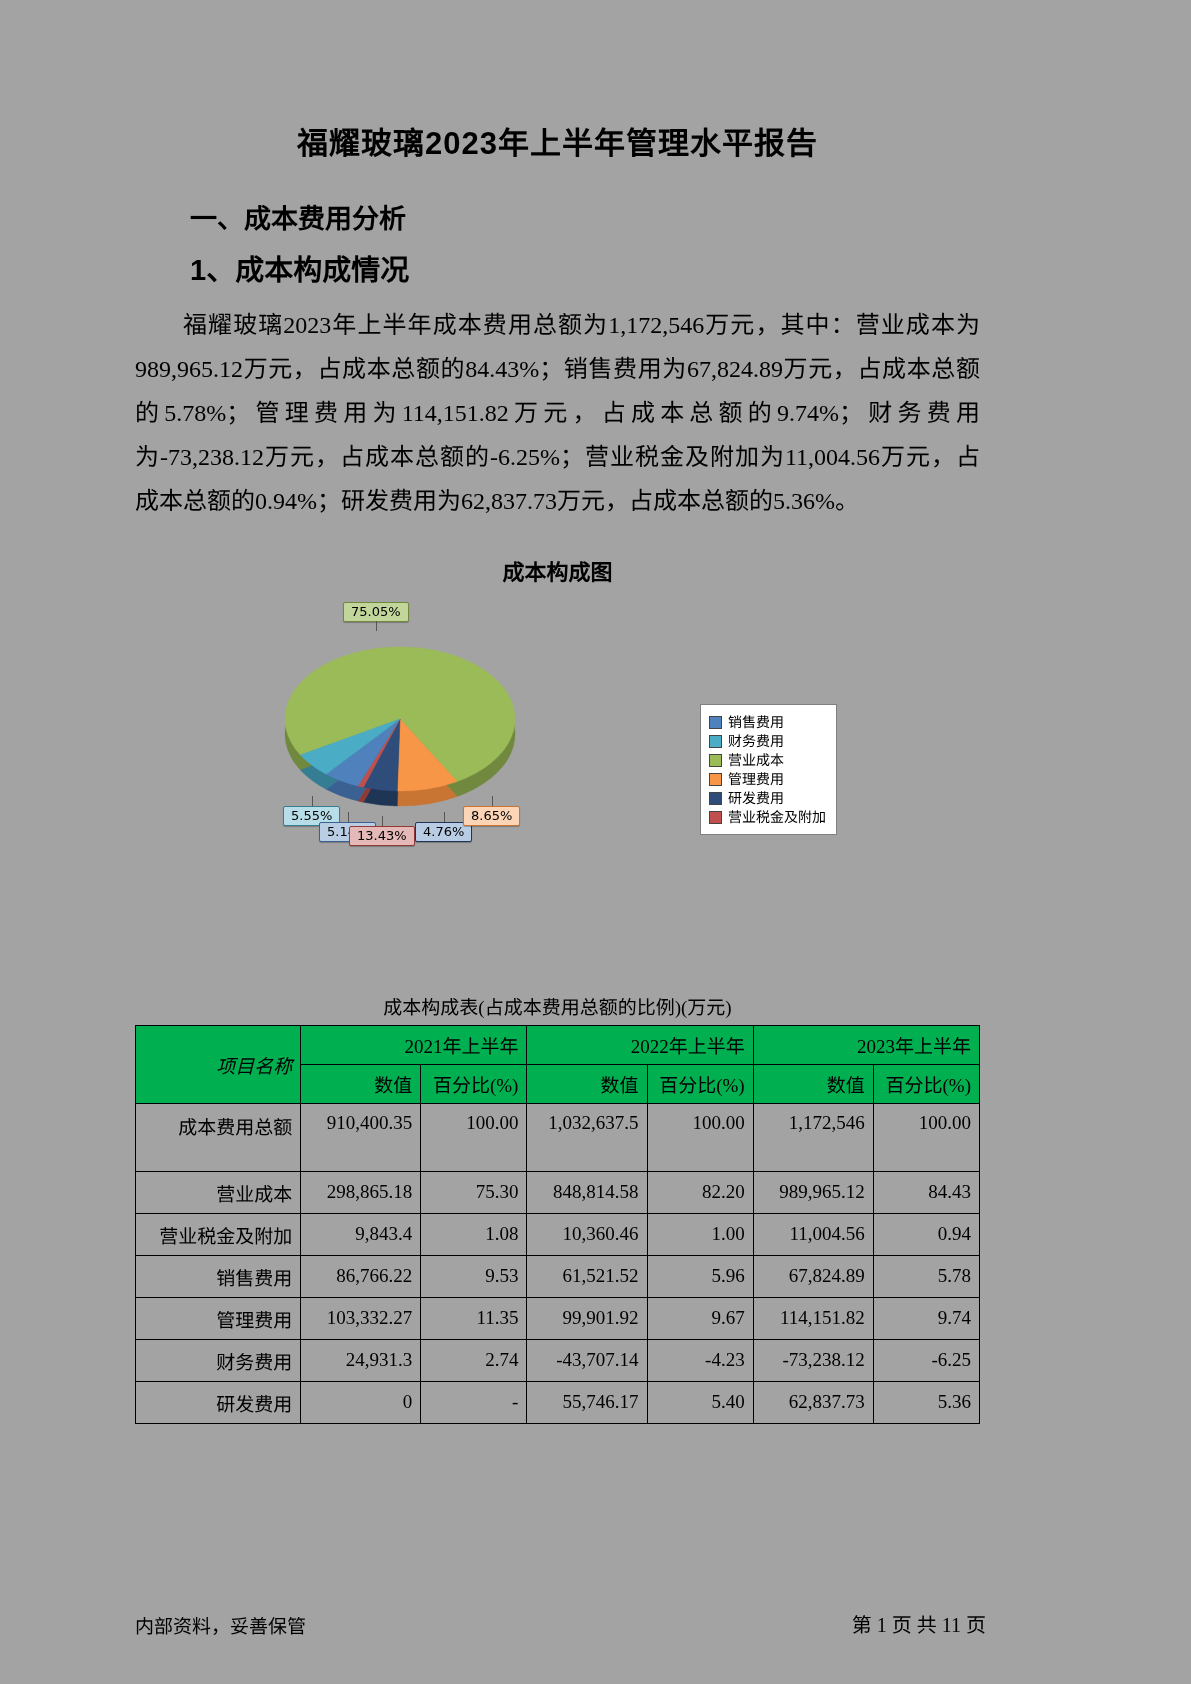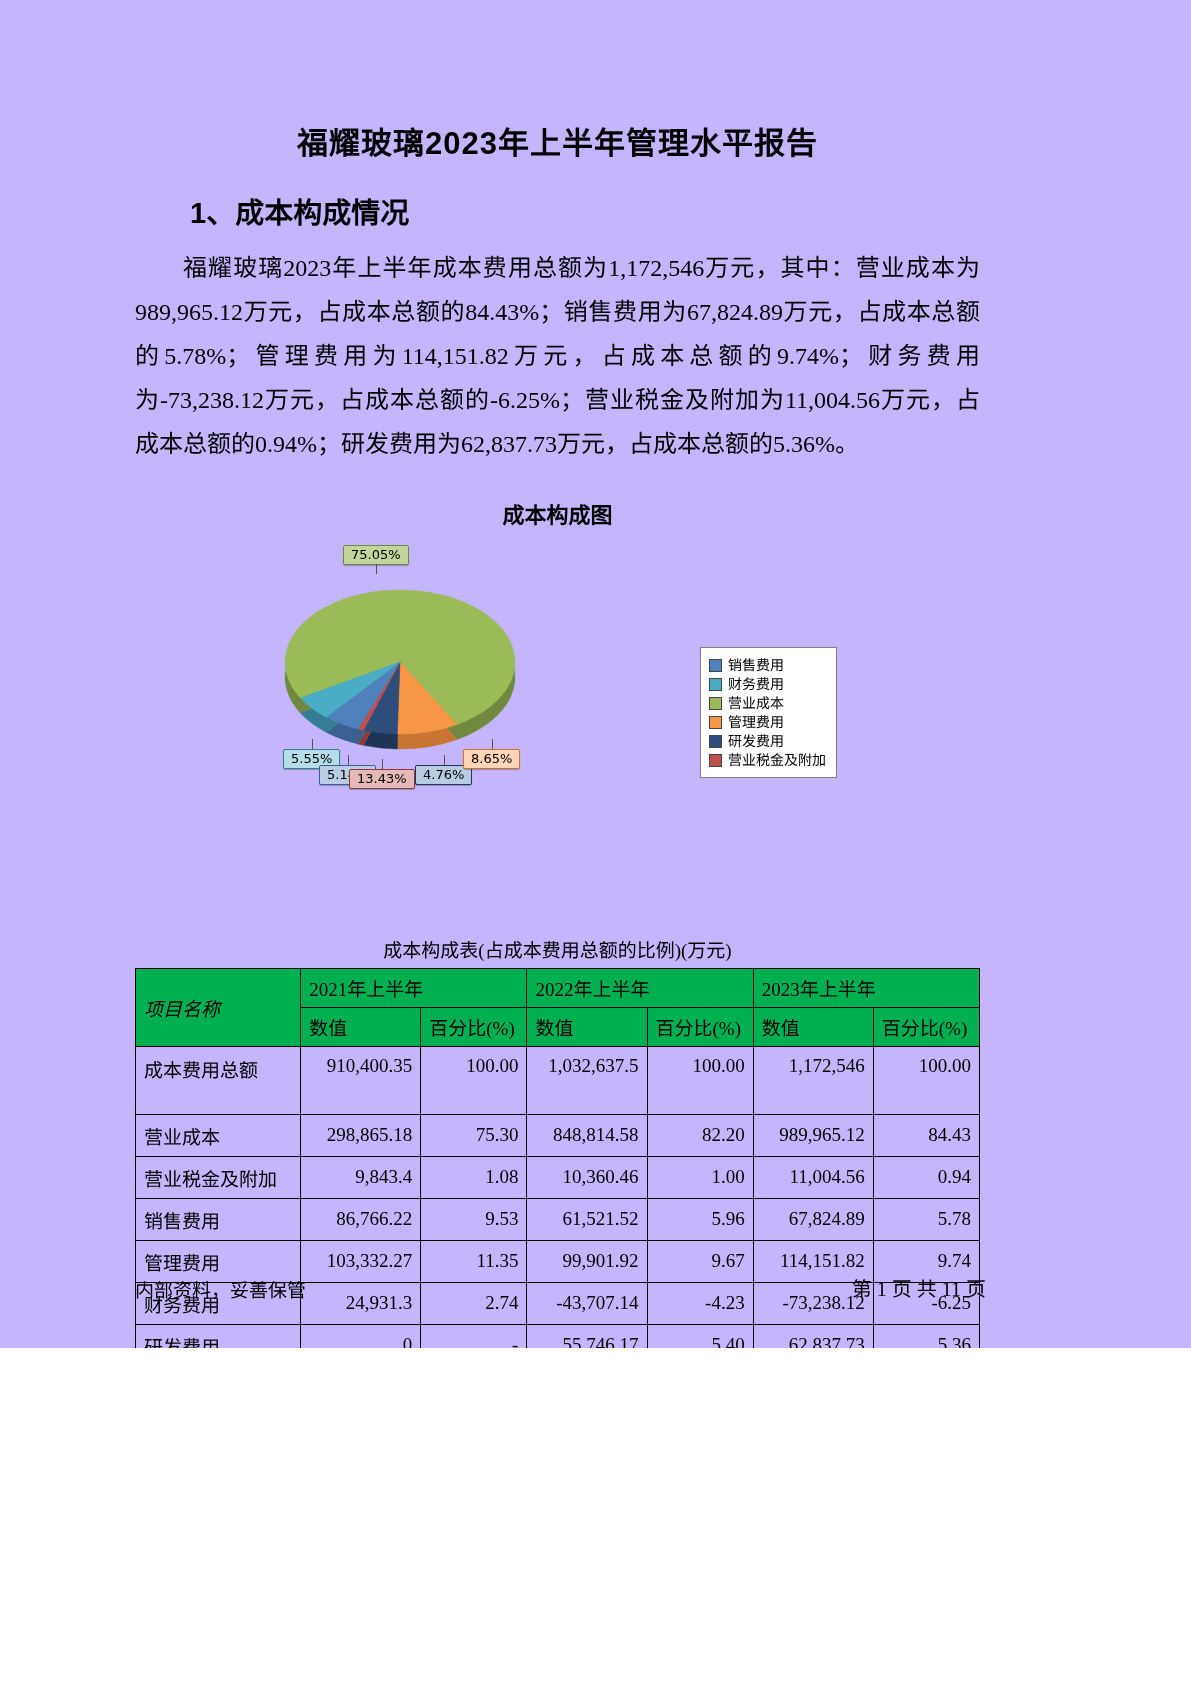--- a/index.html
+++ b/index.html
@@ -1,19 +1,19 @@
 <!DOCTYPE html>
 <html lang="zh-CN"><head>
 <meta charset="utf-8">
 <style>
   html,body{margin:0;padding:0;background:#ffffff;}
   .page{
     position:relative;
-    width:1191px;height:1348px;
-    margin:0 auto;background:#c4b5fd;
+    width:1191px;height:1684px;
+    margin:0 auto;background:#a3a3a3;
     font-family:"Liberation Serif","DejaVu Serif",serif;
     color:#000;overflow:hidden;
   }
   .content{position:absolute;left:135px;top:0;width:845px;}
 
   .doc-title{
     margin:118px 0 26px 0;text-align:center;
     font-family:"Liberation Sans","DejaVu Sans",sans-serif;
     font-size:31px;font-weight:bold;letter-spacing:1px;
   }
@@ -67,41 +67,42 @@
   
   .table-caption{margin:103px 0 6px 0;text-align:center;font-size:19px;}
   table.cost-table{
     border-collapse:collapse;table-layout:fixed;width:845px;
     font-size:19px;
   }
   .cost-table th,.cost-table td{
     border:1px solid #000;padding:2px 8px;overflow:hidden;white-space:nowrap;
   }
   .cost-table thead th{
-    font-weight:normal;text-align:left;height:34px;color:#000;
+    font-weight:normal;text-align:right;height:34px;color:#000;
   }
   .cost-table tbody tr{height:42px;}
   .cost-table tbody tr.tall{height:68px;}
   .cost-table tbody tr.tall td{vertical-align:top;padding-top:8px;}
   .cost-table tbody td{vertical-align:middle;}
-  .cost-table td.name{text-align:left;}
+  .cost-table td.name{text-align:right;}
   .cost-table td.num{text-align:right;font-family:"Liberation Serif","DejaVu Serif",serif;}
   .cost-table td.low{vertical-align:bottom;padding-bottom:3px;}
 
   .footer-left{position:absolute;left:135px;bottom:46px;font-size:19px;}
   .footer-right{position:absolute;right:205px;bottom:46px;font-size:20px;}
 </style>
 </head>
 <body>
 
 <div class="page">
   <div class="content">
 
     <h1 class="doc-title">福耀玻璃2023年上半年管理水平报告</h1>
 
+    <h2 class="sec-h2">一、成本费用分析</h2>
     <h3 class="sec-h3">1、成本构成情况</h3>
 
     <p class="body-par">福耀玻璃2023年上半年成本费用总额为1,172,546万元，其中：营业成本为989,965.12万元，占成本总额的84.43%；销售费用为67,824.89万元，占成本总额的5.78%；管理费用为114,151.82万元，占成本总额的9.74%；财务费用为-73,238.12万元，占成本总额的-6.25%；营业税金及附加为11,004.56万元，占成本总额的0.94%；研发费用为62,837.73万元，占成本总额的5.36%。</p>
 
     <div class="chart-section">
       <div class="chart-title">成本构成图</div>
 
       <div class="pie-area">
         <svg id="pieSvg" width="260" height="210" viewBox="0 0 260 210">
             <path d="M125,122 L25.407078564789586,158.00000000000003 A115,72 0 1 1 182.09269552818847,184.50036438409666 Z" fill="#71893F" stroke="#71893F" stroke-width="0.5"></path>

